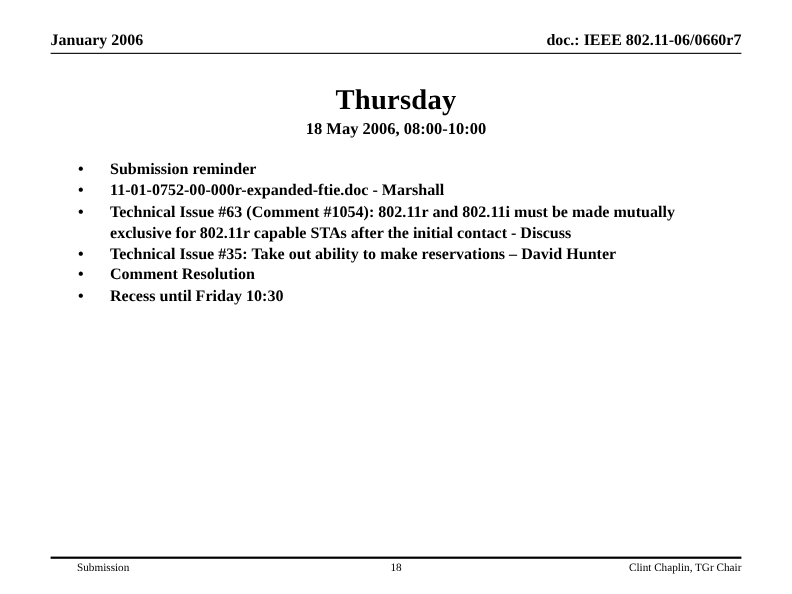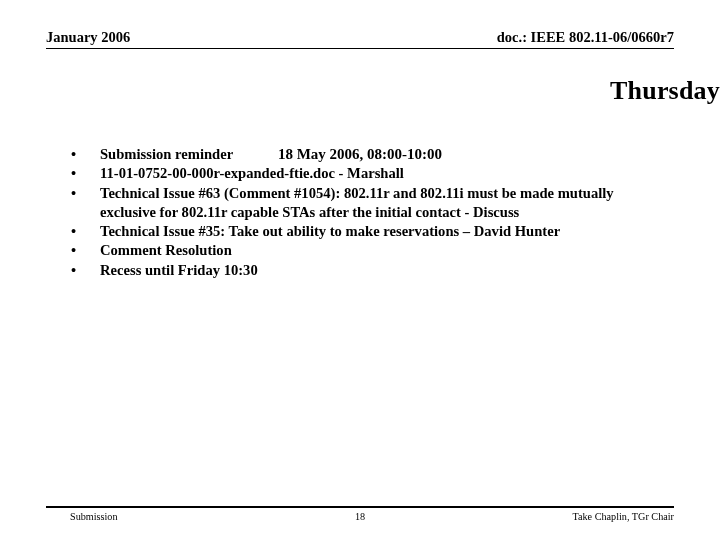--- a/index.html
+++ b/index.html
@@ -51,36 +51,35 @@
     width: 628px;
     border-top: 1.4px solid #000000;
   }
 
   
   .title {
     position: absolute;
     left: 0;
     top: 76px;
     width: 720px;
-    text-align: right;
+    text-align: center;
     font-size: 26px;
     font-weight: bold;
     line-height: 30px;
     letter-spacing: 0.2px;
   }
   .subtitle {
     position: absolute;
     left: 0;
     top: 109px;
     width: 720px;
     text-align: center;
     font-size: 15px;
     font-weight: bold;
     line-height: 19px;
-    margin-top: 36px;
   }
 
   
   .body-list {
     position: absolute;
     left: 62px;
     top: 145px;
     width: 600px;
   }
   .bullet-row {
@@ -190,16 +189,16 @@
       <span class="bullet-marker">•</span>
       <span class="bullet-text">Recess until Friday 10:30</span>
     </div>
 
   </div>
 
   <div class="footer-rule"></div>
   <div class="footer">
     <span class="footer-left">Submission</span>
     <span class="footer-center">18</span>
-    <span class="footer-right">Take Chaplin, TGr Chair</span>
+    <span class="footer-right">Clint Chaplin, TGr Chair</span>
   </div>
 
 </div>
 
 </body></html>

